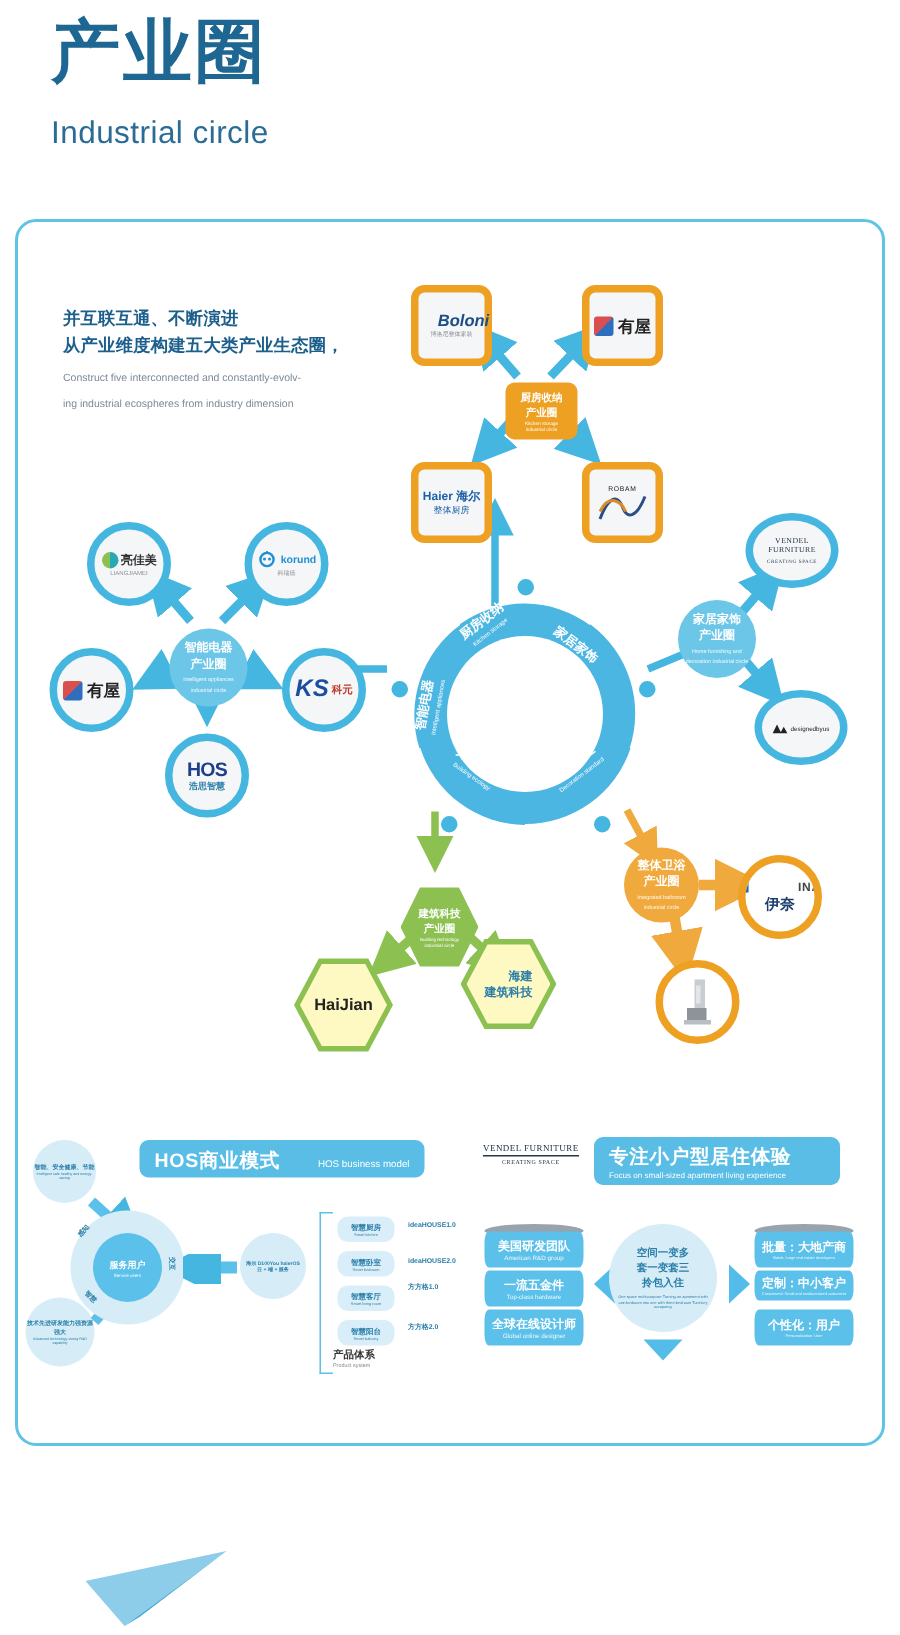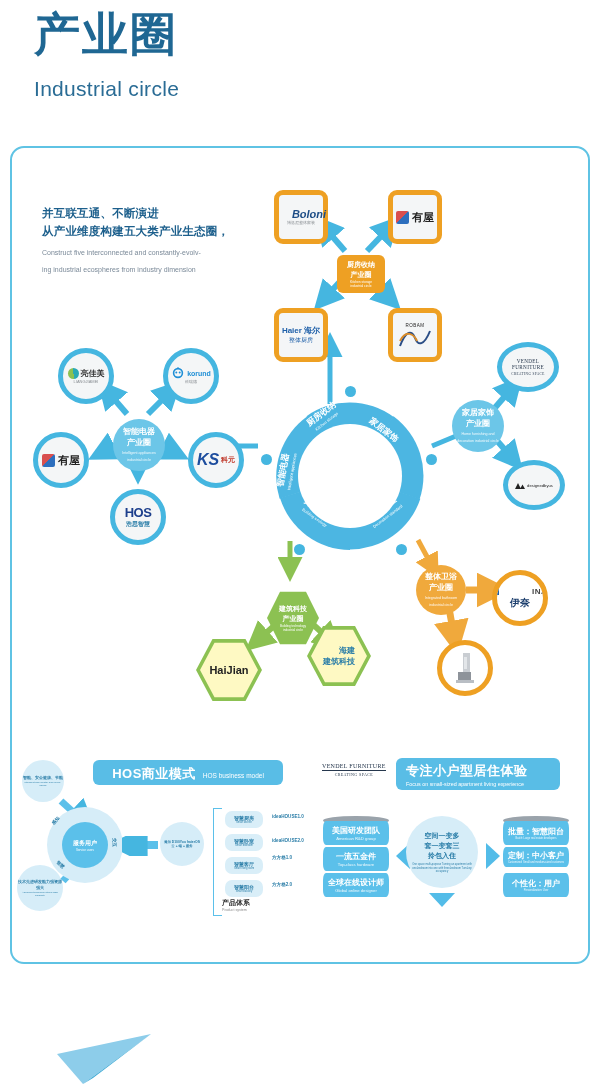--- a/index.html
+++ b/index.html
@@ -83,21 +83,21 @@
   .seg-cn { font-size: 8.5px; font-weight: bold; white-space: nowrap; }
   .seg-en { font-size: 4px; white-space: nowrap; }
   .dot {
     position: absolute; width: 11px; height: 11px; border-radius: 50%; background: #45b6e0;
   }
   
   .arw { position: absolute; }
   
   .sec-title {
     border-radius: 6px; background: #59bde6; color: #fff;
-    display: flex; align-items: baseline; justify-content: center; gap: 7px;
+    display: flex; align-items: baseline; justify-content: space-between; gap: 7px;
     padding: 5px 10px;
   }
   .sec-title .cn { font-size: 13px; font-weight: bold; letter-spacing: .5px; }
   .sec-title .en { font-size: 6.5px; }
   .bubble {
     border-radius: 50%; background: #d6edf8; color: #2b7ea8;
     display: flex; flex-direction: column; align-items: center; justify-content: center;
     text-align: center;
   }
   .cyl { position: relative; }
@@ -464,21 +464,21 @@
   <div style="font-size:7px;font-weight:bold;line-height:1.45;">套一变套三</div>
   <div style="font-size:7px;font-weight:bold;line-height:1.45;">拎包入住</div>
   <div style="font-size:2.6px;line-height:1.3;margin-top:2px;width:60px;">One space multi-purpose Turning an apartment with one-bedroom into one with three-bedroom Turn-key occupancy</div>
 </div>
 <div class="tri-r" style="position:absolute;left:486px;top:843px;"></div>
 <div class="tri-d" style="position:absolute;left:429px;top:893px;"></div>
 
 <div class="cyl" style="position:absolute;left:503px;top:816px;width:66px;height:90px;">
   <div style="position:absolute;left:0;top:0;width:66px;height:9px;background:#9aa3ab;border-radius:50%;"></div>
   <div class="cyl-band" style="position:absolute;left:0;top:5px;width:66px;height:24px;">
-    <div class="cn">批量：智慧阳台</div>
+    <div class="cn">批量：大地产商</div>
     <div class="en" style="font-size:2.6px;">Batch: Large real estate developers</div>
   </div>
   <div class="cyl-band" style="position:absolute;left:0;top:31px;width:66px;height:20px;">
     <div class="cn">定制：中小客户</div>
     <div class="en" style="font-size:2.6px;">Customized: Small and medium-sized customers</div>
   </div>
   <div class="cyl-band" style="position:absolute;left:0;top:57px;width:66px;height:24px;">
     <div class="cn">个性化：用户</div>
     <div class="en" style="font-size:2.6px;">Personalization: User</div>
   </div>

